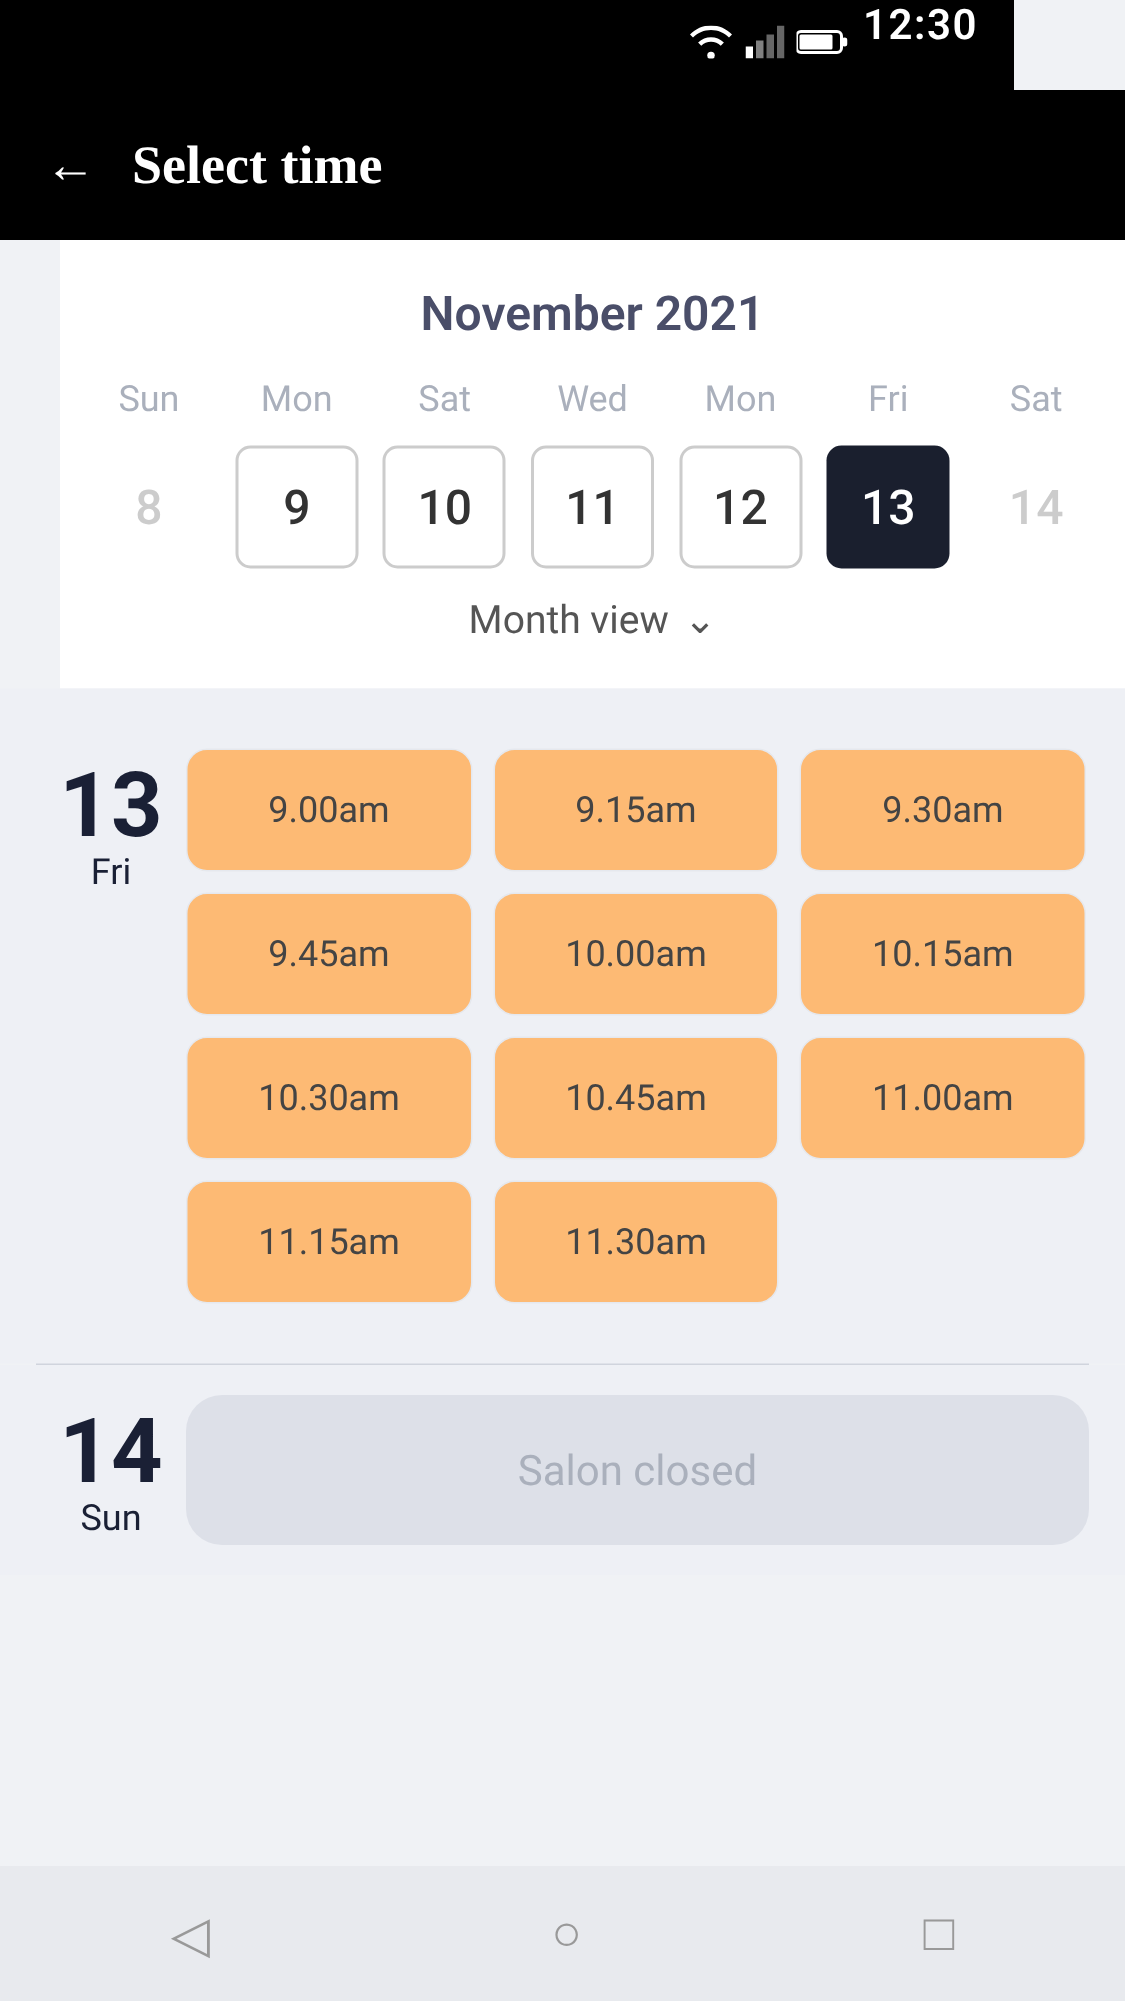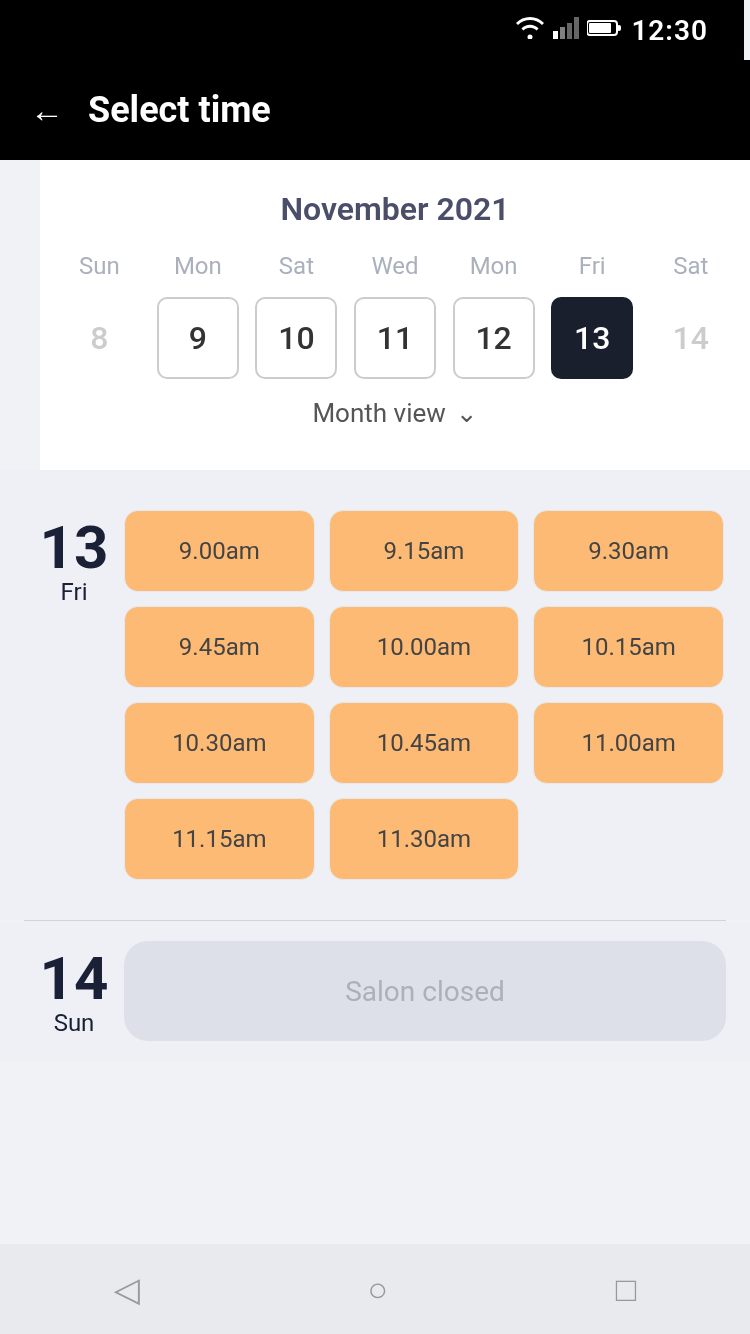--- a/index.html
+++ b/index.html
@@ -8,27 +8,26 @@
     body {
       width: 750px;
       min-height: 1334px;
       background: #f0f2f5;
       font-family: -apple-system, BlinkMacSystemFont, 'Segoe UI', Roboto, sans-serif;
       overflow-x: hidden;
     }
 
     
     .status-bar {
-      width: 744px;
+      width: 676px;
       height: 60px;
       background: #000;
       display: flex;
-      align-items: center;
       justify-content: flex-end;
-      padding: 0 36px;
+      padding: 0 24px;
       gap: 10px;
     }
     .status-bar .icons {
       display: flex;
       align-items: center;
       gap: 8px;
     }
     .status-time {
       color: #fff;
       font-size: 28px;
@@ -49,26 +48,27 @@
     .back-arrow {
       color: #fff;
       font-size: 34px;
       cursor: pointer;
       line-height: 1;
     }
     .header-title {
       color: #fff;
       font-size: 36px;
       font-weight: 700;
+      font-family: Liberation Serif, serif;
     }
 
     
     .calendar-section {
       background: #fff;
-      padding: 30px 0 32px;
+      padding: 30px 0 20px;
       margin-left: 40px;
     }
 
     .month-title {
       text-align: center;
       font-size: 32px;
       font-weight: 600;
       color: #4a4e69;
       margin-bottom: 24px;
     }

